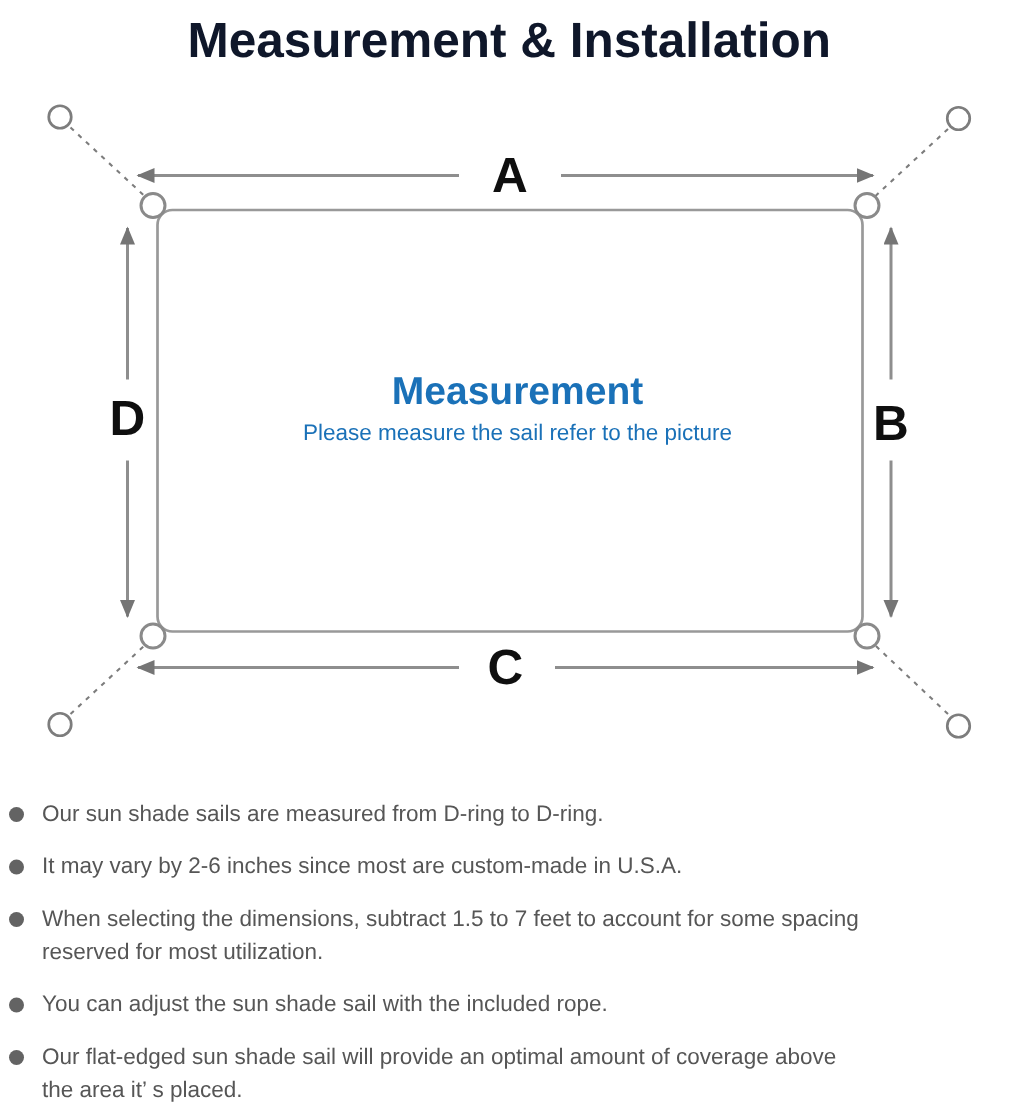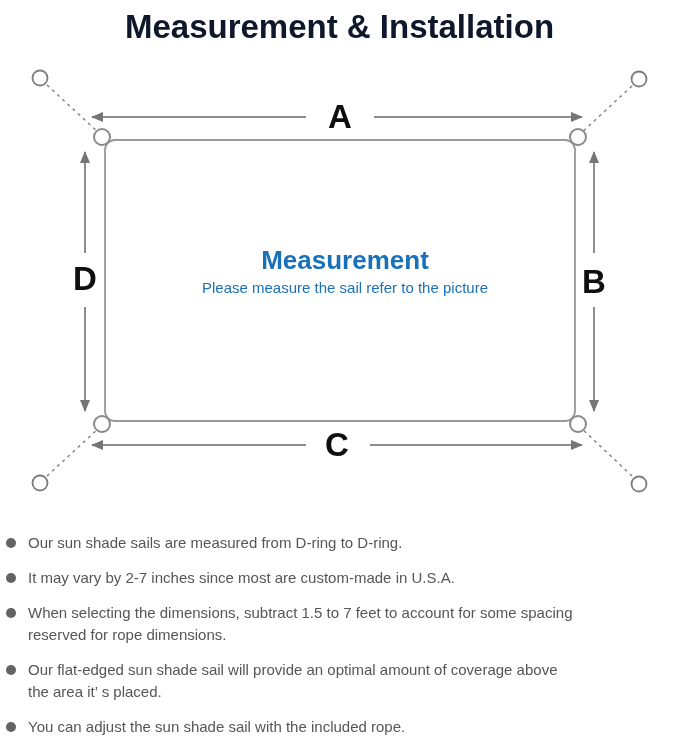--- a/index.html
+++ b/index.html
@@ -99,36 +99,36 @@
 <div class="bullet-list">
   <div class="bullet-item">
     <span class="dot"></span>
     <div class="lines">
       <div class="line">Our sun shade sails are measured from D-ring to D-ring.</div>
     </div>
   </div>
   <div class="bullet-item">
     <span class="dot"></span>
     <div class="lines">
-      <div class="line">It may vary by 2-7 inches since most are custom-made in U.S.A.</div>
+      <div class="line">It may vary by 2-6 inches since most are custom-made in U.S.A.</div>
     </div>
   </div>
   <div class="bullet-item">
     <span class="dot"></span>
     <div class="lines">
       <div class="line">When selecting the dimensions, subtract 1.5 to 7 feet to account for some spacing</div>
-      <div class="line">reserved for rope dimensions.</div>
+      <div class="line">reserved for most utilization.</div>
+    </div>
+  </div>
+  <div class="bullet-item">
+    <span class="dot"></span>
+    <div class="lines">
+      <div class="line">You can adjust the sun shade sail with the included rope.</div>
     </div>
   </div>
   <div class="bullet-item">
     <span class="dot"></span>
     <div class="lines">
       <div class="line">Our flat-edged sun shade sail will provide an optimal amount of coverage above</div>
       <div class="line">the area it’ s placed.</div>
     </div>
   </div>
-  <div class="bullet-item">
-    <span class="dot"></span>
-    <div class="lines">
-      <div class="line">You can adjust the sun shade sail with the included rope.</div>
-    </div>
-  </div>
 </div>
 
 </body></html>

